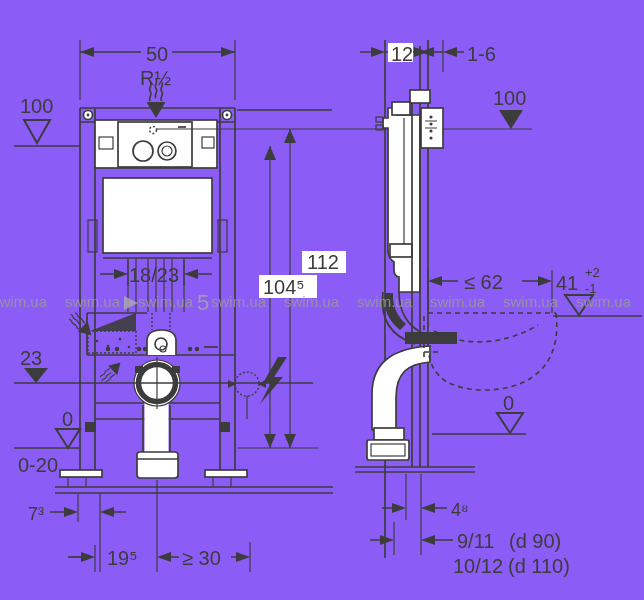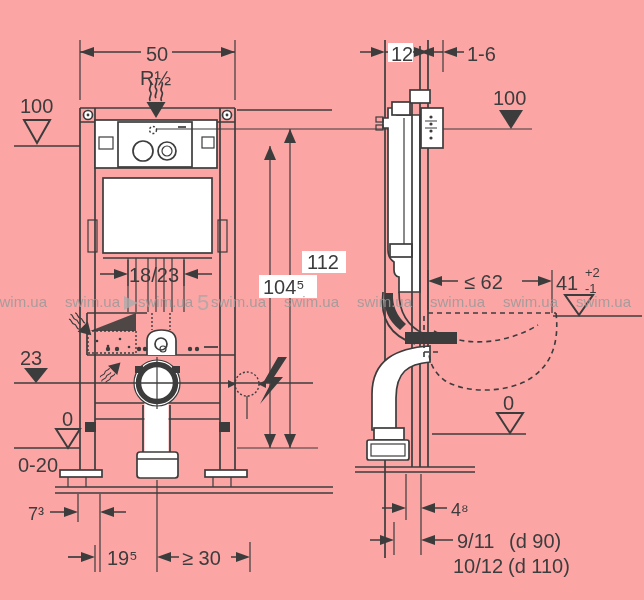--- a/index.html
+++ b/index.html
@@ -1,16 +1,16 @@
 <!DOCTYPE html>
 <html><head>
 <meta charset="utf-8">
 <style>
   html,body{margin:0;padding:0;background:#ffffff;}
-  #stage{position:relative;width:644px;height:600px;background:#fca5a5;overflow:hidden;}
+  #stage{position:relative;width:644px;height:600px;background:#8b5cf6;overflow:hidden;}
   svg{display:block;}
   text{font-family:"Liberation Sans","DejaVu Sans",sans-serif;fill:#3c3c3c;}
   .dim{font-size:20px;}
   .dim-sm{font-size:18px;}
   .tol{font-size:13px;}
   .wm{font-size:15px;fill:#9a9a9a;opacity:.85;}
   .wm-big{font-size:22px;fill:#a8a8a8;opacity:.8;}
   .ln{stroke:#3c3c3c;stroke-width:1.7;fill:none;}
   .lnthin{stroke:#3c3c3c;stroke-width:1.2;fill:none;}
   .fillw{fill:#ffffff;stroke:#3c3c3c;stroke-width:1.7;}

